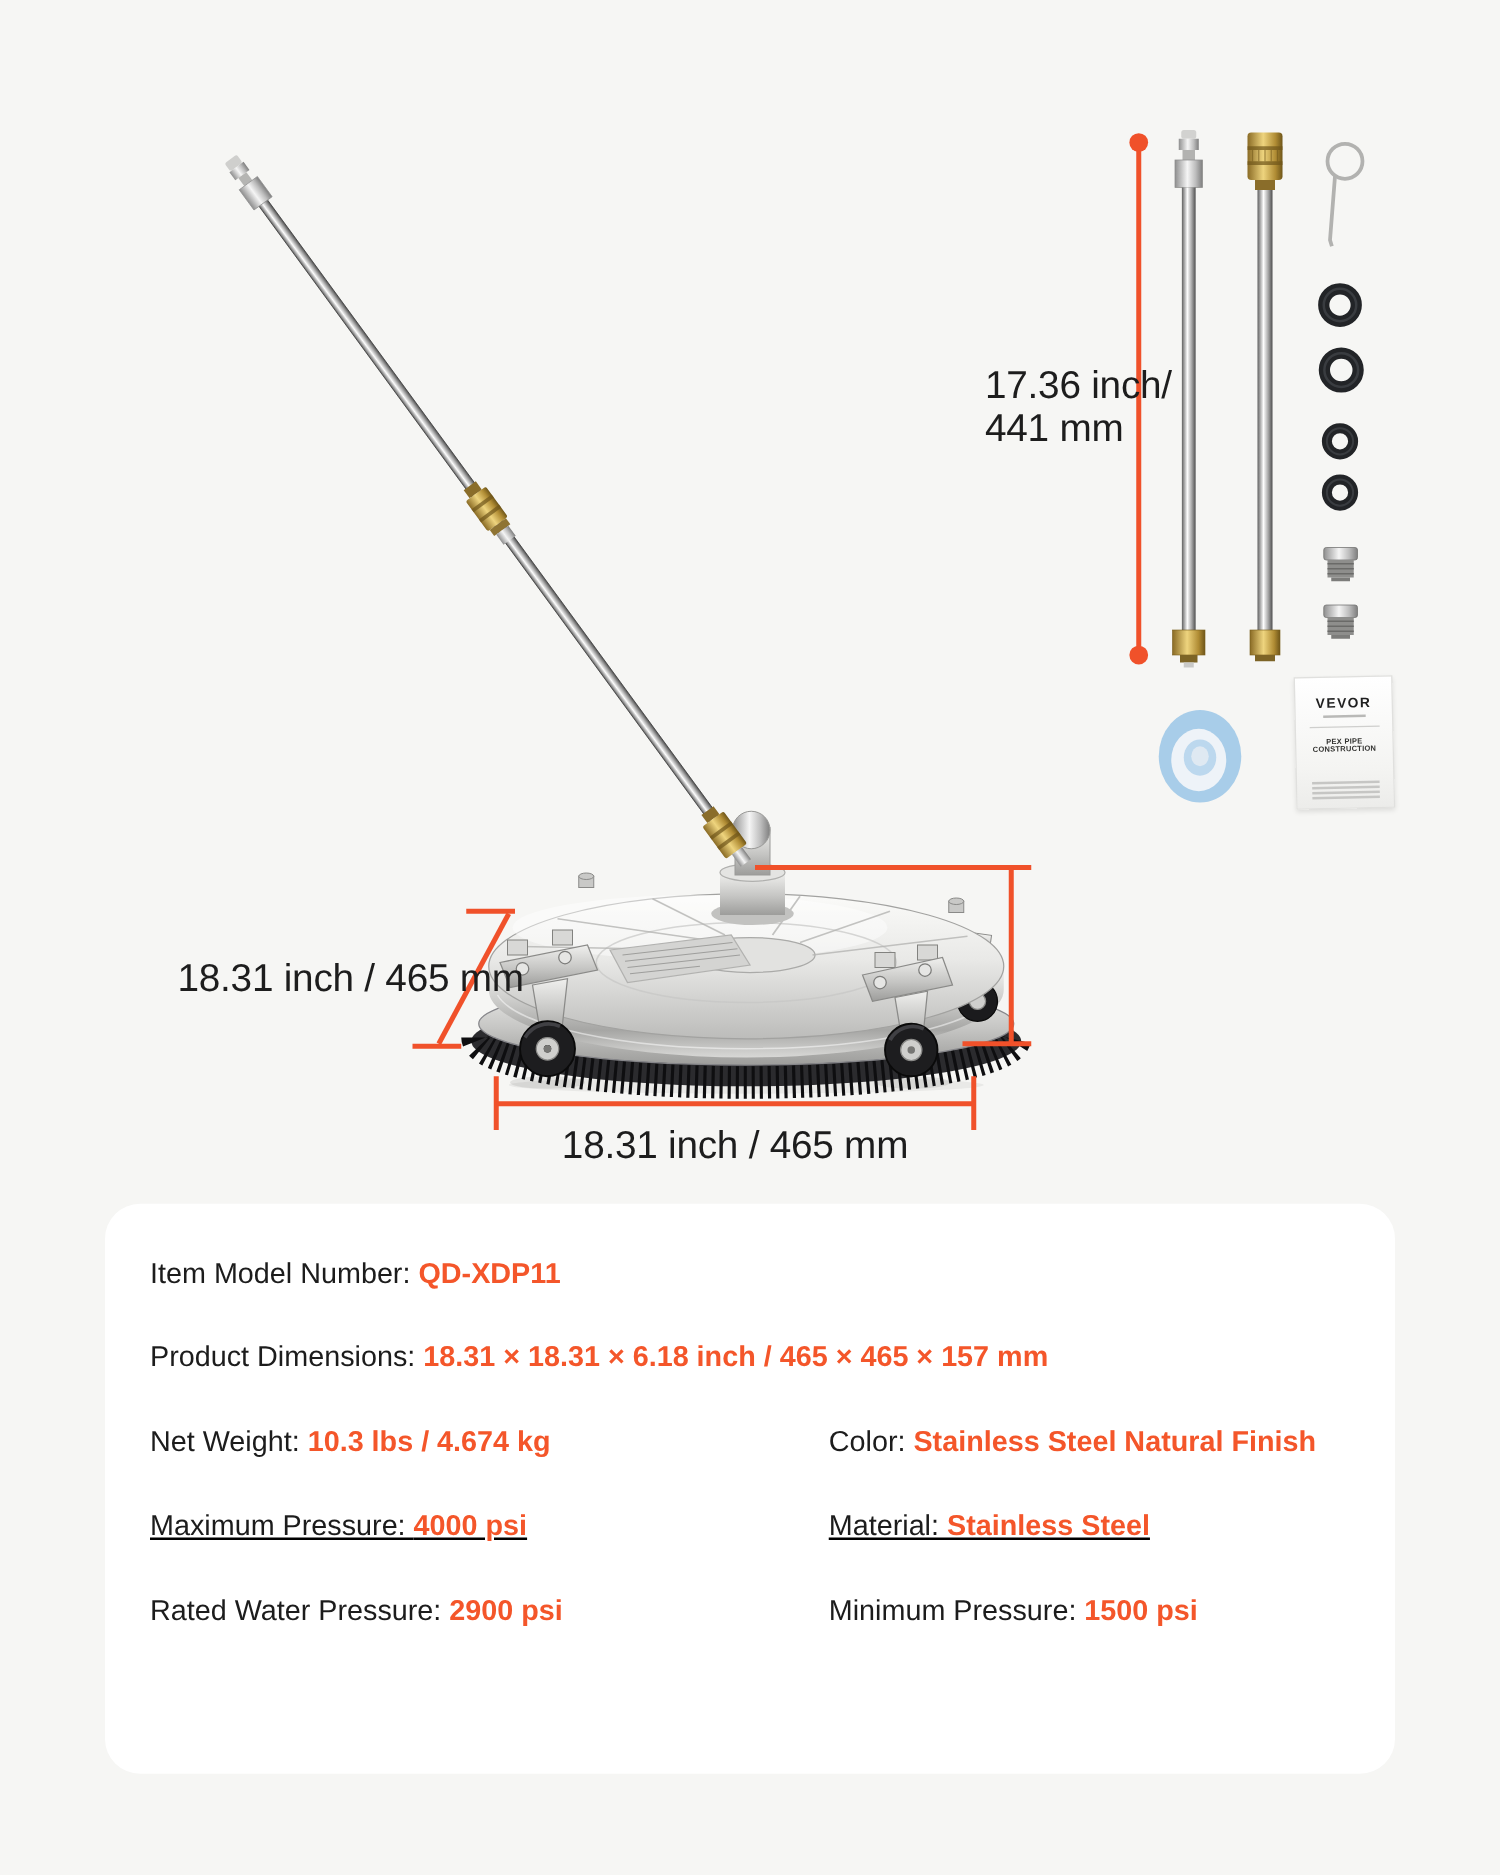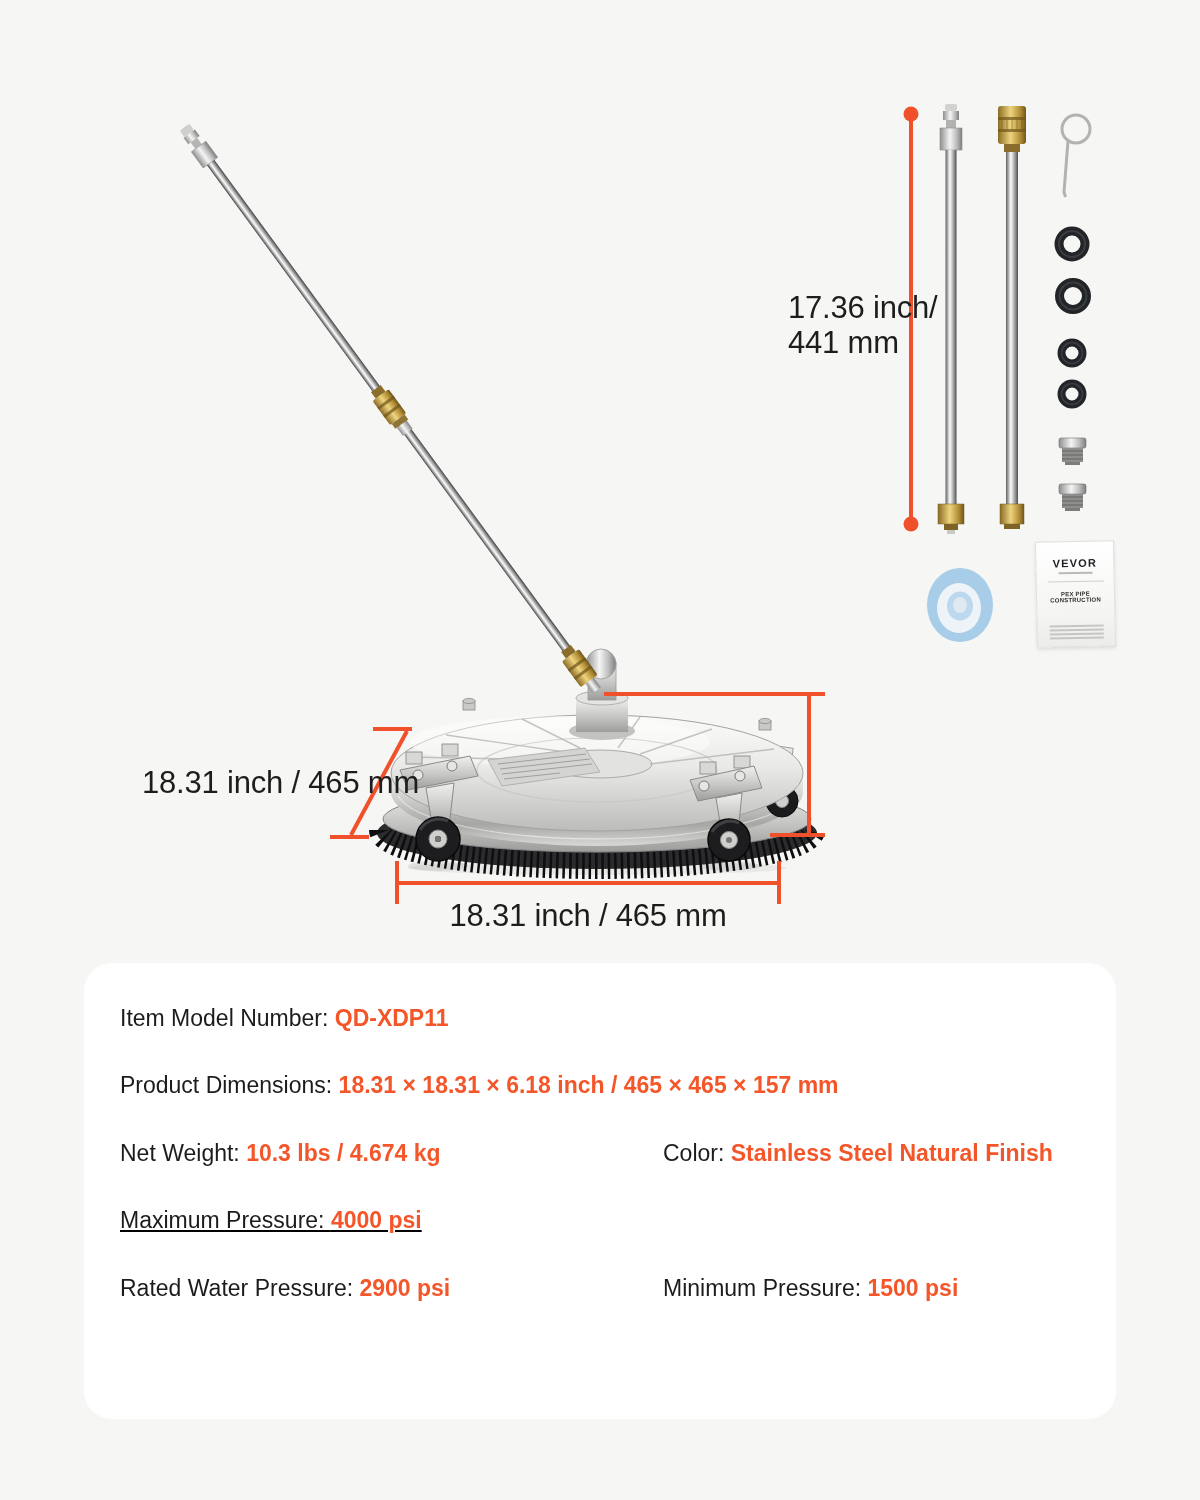--- a/index.html
+++ b/index.html
@@ -331,20 +331,23 @@
     </div>
     <div class="cell r3 c0">
       <span class="lbl">Net Weight: </span><span class="val">10.3 lbs / 4.674 kg</span>
     </div>
     <div class="cell r3 c1">
       <span class="lbl">Color: </span><span class="val">Stainless Steel Natural Finish</span>
     </div>
     <div class="cell r4 c0">
       <span class="lbl">Maximum Pressure: </span><span class="val">4000 psi</span>
     </div>
+    <div class="cell r4 c1">
+      <span class="lbl">Material: </span><span class="val">Stainless Steel</span>
+    </div>
     <div class="cell r5 c0">
       <span class="lbl">Rated Water Pressure: </span><span class="val">2900 psi</span>
     </div>
     <div class="cell r5 c1">
       <span class="lbl">Minimum Pressure: </span><span class="val">1500 psi</span>
     </div>
   </div>
 
 </div>
 

